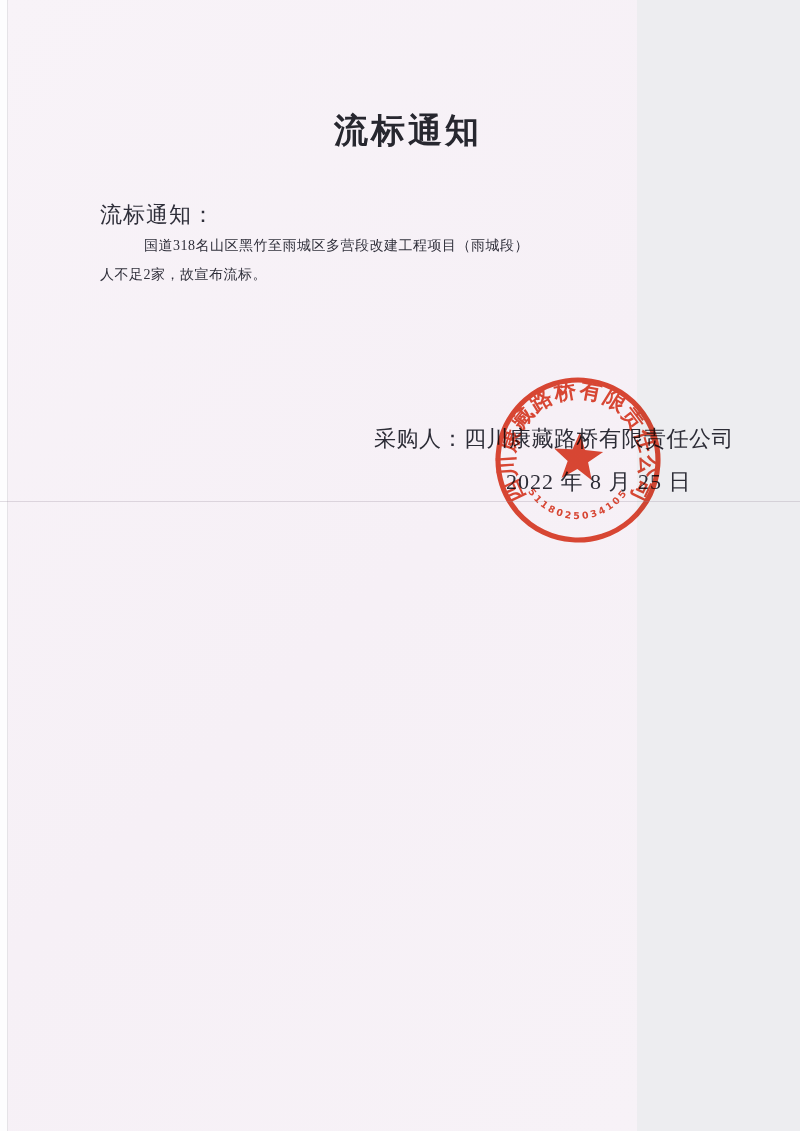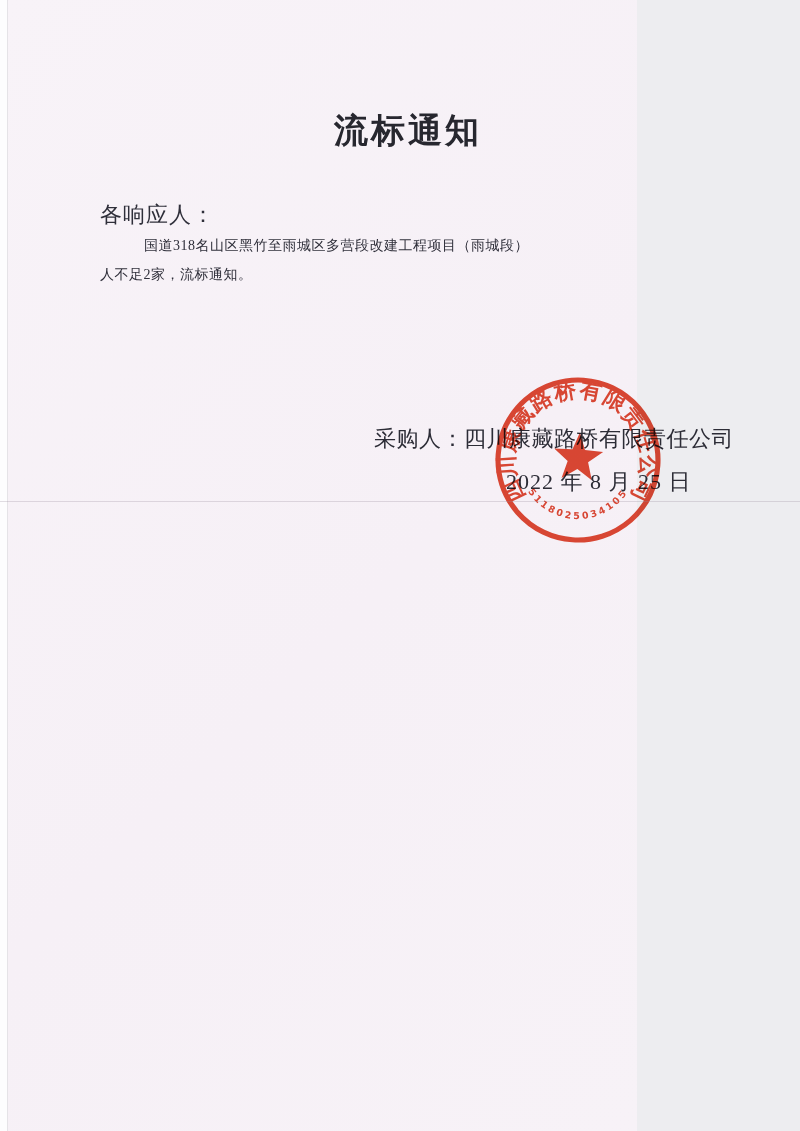--- a/index.html
+++ b/index.html
@@ -62,25 +62,25 @@
 </style>
 </head>
 <body>
 
 <div class="page">
 
   <div class="paper-edge"></div>
 
   <h1 class="title">流标通知</h1>
 
-  <div class="salutation">各响应人：</div>
+  <div class="salutation">流标通知：</div>
 
   <div class="body-block">
     <div class="body-line indent">国道318名山区黑竹至雨城区多营段改建工程项目（雨城段）</div>
-    <div class="body-line">人不足2家，流标通知。</div>
+    <div class="body-line">人不足2家，故宣布流标。</div>
   </div>
 
   <div class="purchaser-line">采购人：四川康藏路桥有限责任公司</div>
 
   <div class="date-line">2022 年 8 月 25 日</div>
 
   <div class="seal">
     <svg viewBox="0 0 200 200" xmlns="http://www.w3.org/2000/svg">
       <defs>
         <path id="seal-top-arc" d="M 47.1 152.9 A 74 74 0 1 1 152.9 152.9" fill="none"></path>

